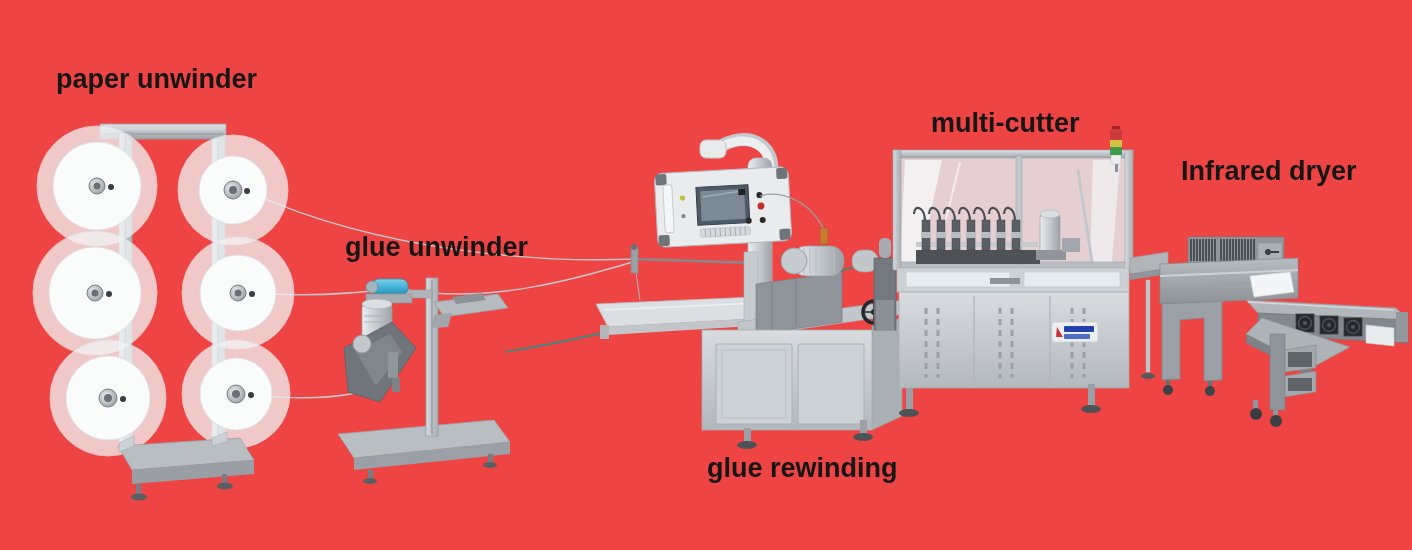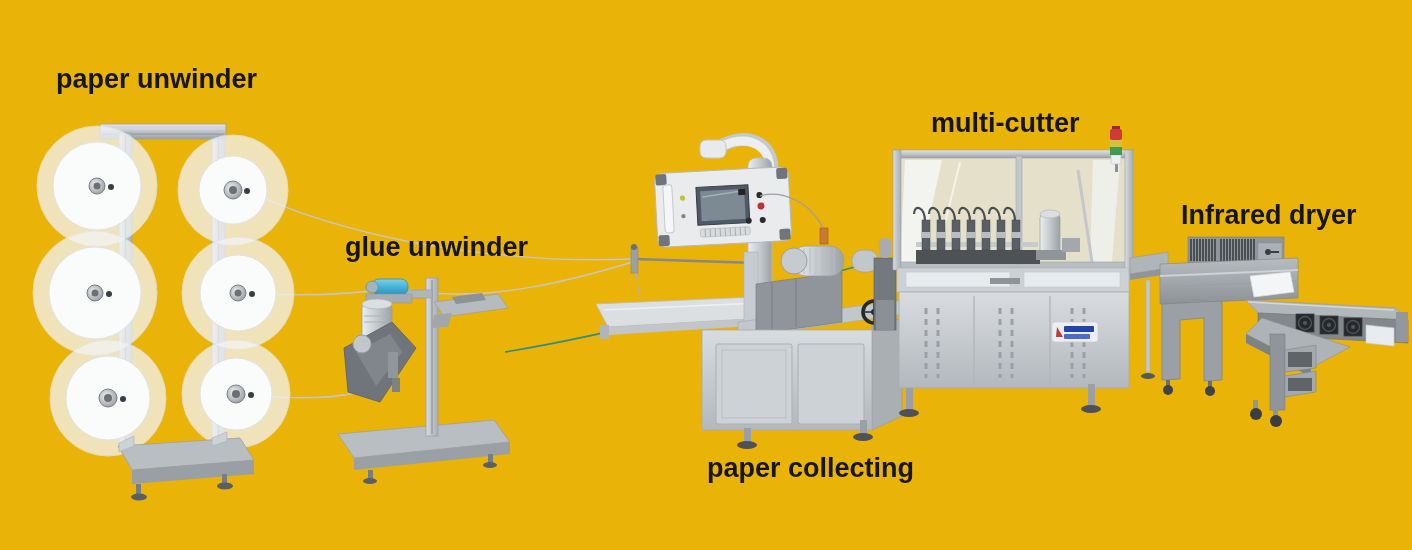--- a/index.html
+++ b/index.html
@@ -9,21 +9,21 @@
   }
   .stage svg{position:absolute;left:0;top:0;}
   .label{
     position:absolute;font-weight:bold;font-size:27px;color:#161616;
     letter-spacing:0px;white-space:nowrap;
   }
 </style>
 </head>
 <body>
 
-<div class="stage" style="background: #eab308;">
+<div class="stage" style="background: #ef4444;">
 
 <svg width="1412" height="550" viewBox="0 0 1412 550">
   <defs>
     <linearGradient id="alumV" x1="0" y1="0" x2="1" y2="0">
       <stop offset="0" stop-color="#d9dde0"></stop>
           <stop offset="0.5" stop-color="#bfc4c8"></stop>
           <stop offset="1" stop-color="#a9afb4"></stop>
     </linearGradient>
     <linearGradient id="alumH" x1="0" y1="0" x2="0" y2="1">
       <stop offset="0" stop-color="#e2e5e8"></stop>
@@ -410,17 +410,17 @@
       <rect x="1253" y="400" width="5" height="10" fill="#8f959a"></rect>
       <circle cx="1256" cy="414" r="6" fill="#3a3e42"></circle>
       <rect x="1273" y="408" width="5" height="10" fill="#8f959a"></rect>
       <circle cx="1276" cy="421" r="6" fill="#3a3e42"></circle>
     </g>
   </g>
 </svg>
 
 <div class="label" style="left: 56px; top: 64px; color: rgb(22, 22, 22);">paper unwinder</div>
 <div class="label" style="left: 345px; top: 232px; color: rgb(22, 22, 22);">glue unwinder</div>
-<div class="label" style="left: 707px; top: 453px; color: rgb(22, 22, 22);">paper collecting</div>
+<div class="label" style="left: 707px; top: 453px; color: rgb(22, 22, 22);">glue rewinding</div>
 <div class="label" style="left: 931px; top: 108px; color: rgb(22, 22, 22);">multi-cutter</div>
-<div class="label" style="left: 1181px; top: 156px; color: rgb(22, 22, 22); margin-top: 44px;">Infrared dryer</div>
+<div class="label" style="left: 1181px; top: 156px; color: rgb(22, 22, 22);">Infrared dryer</div>
 
 </div>
 
 </body></html>

